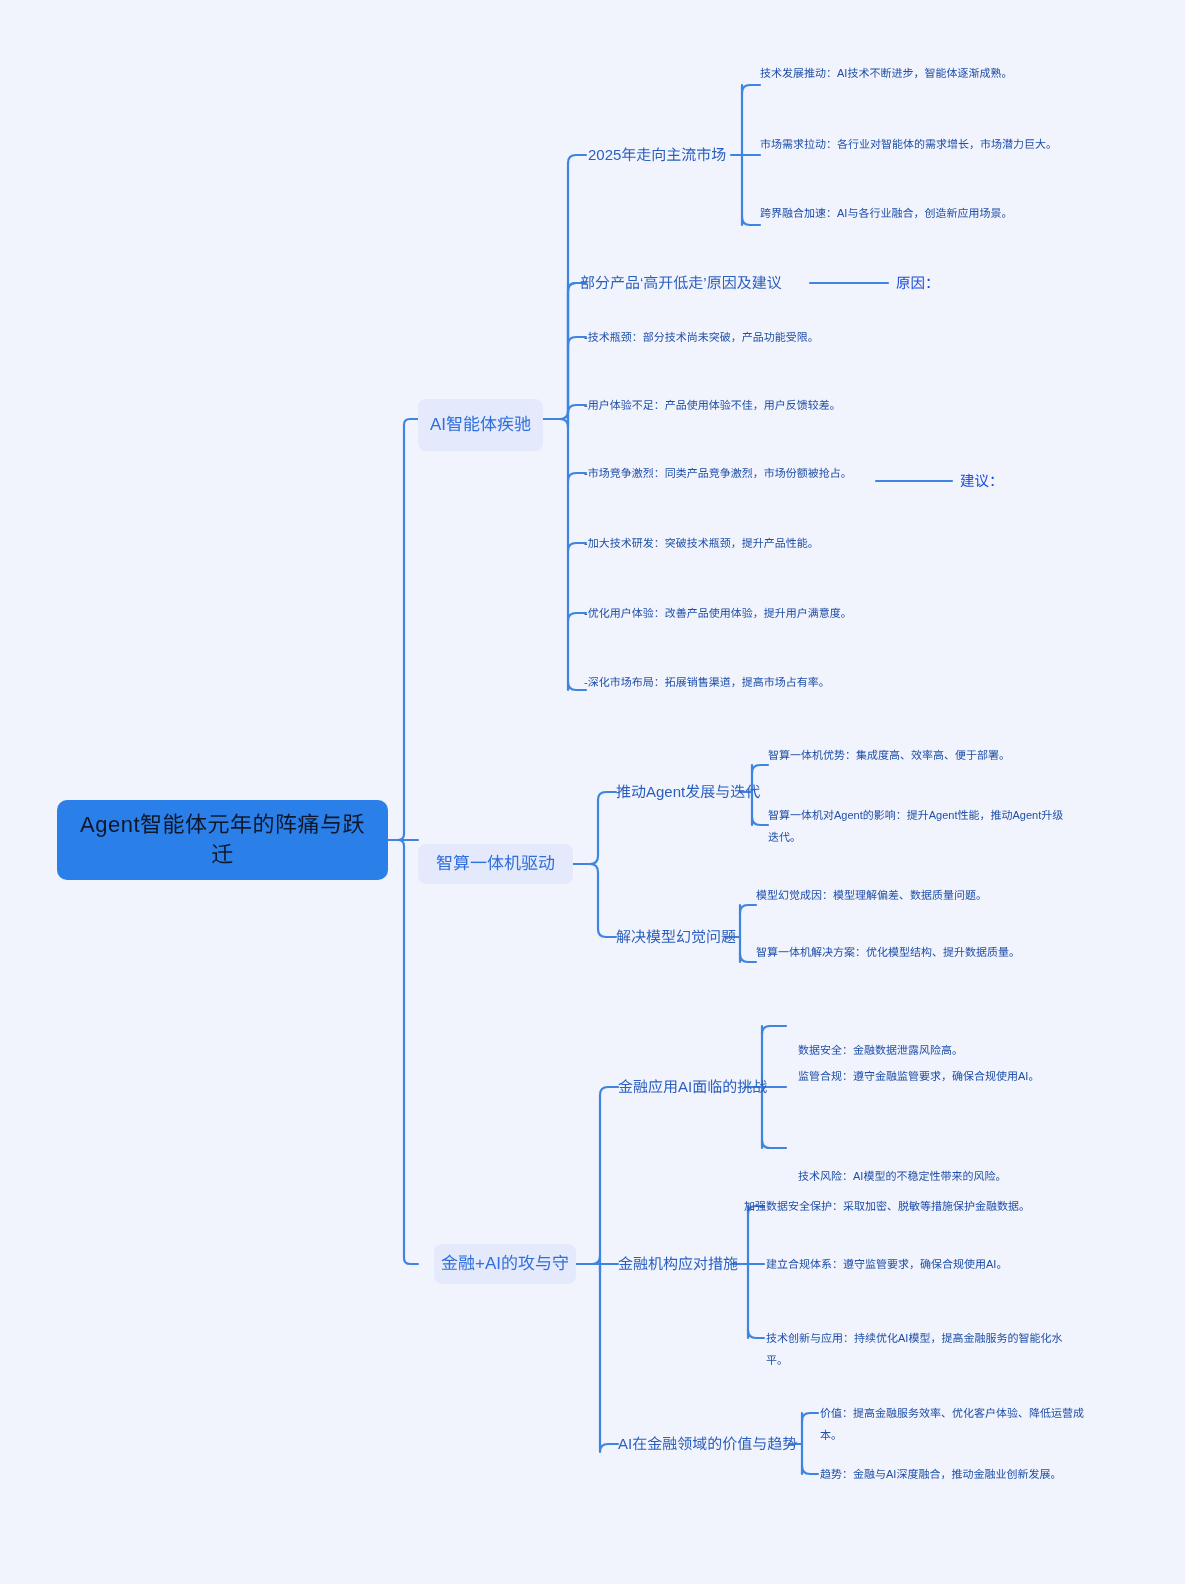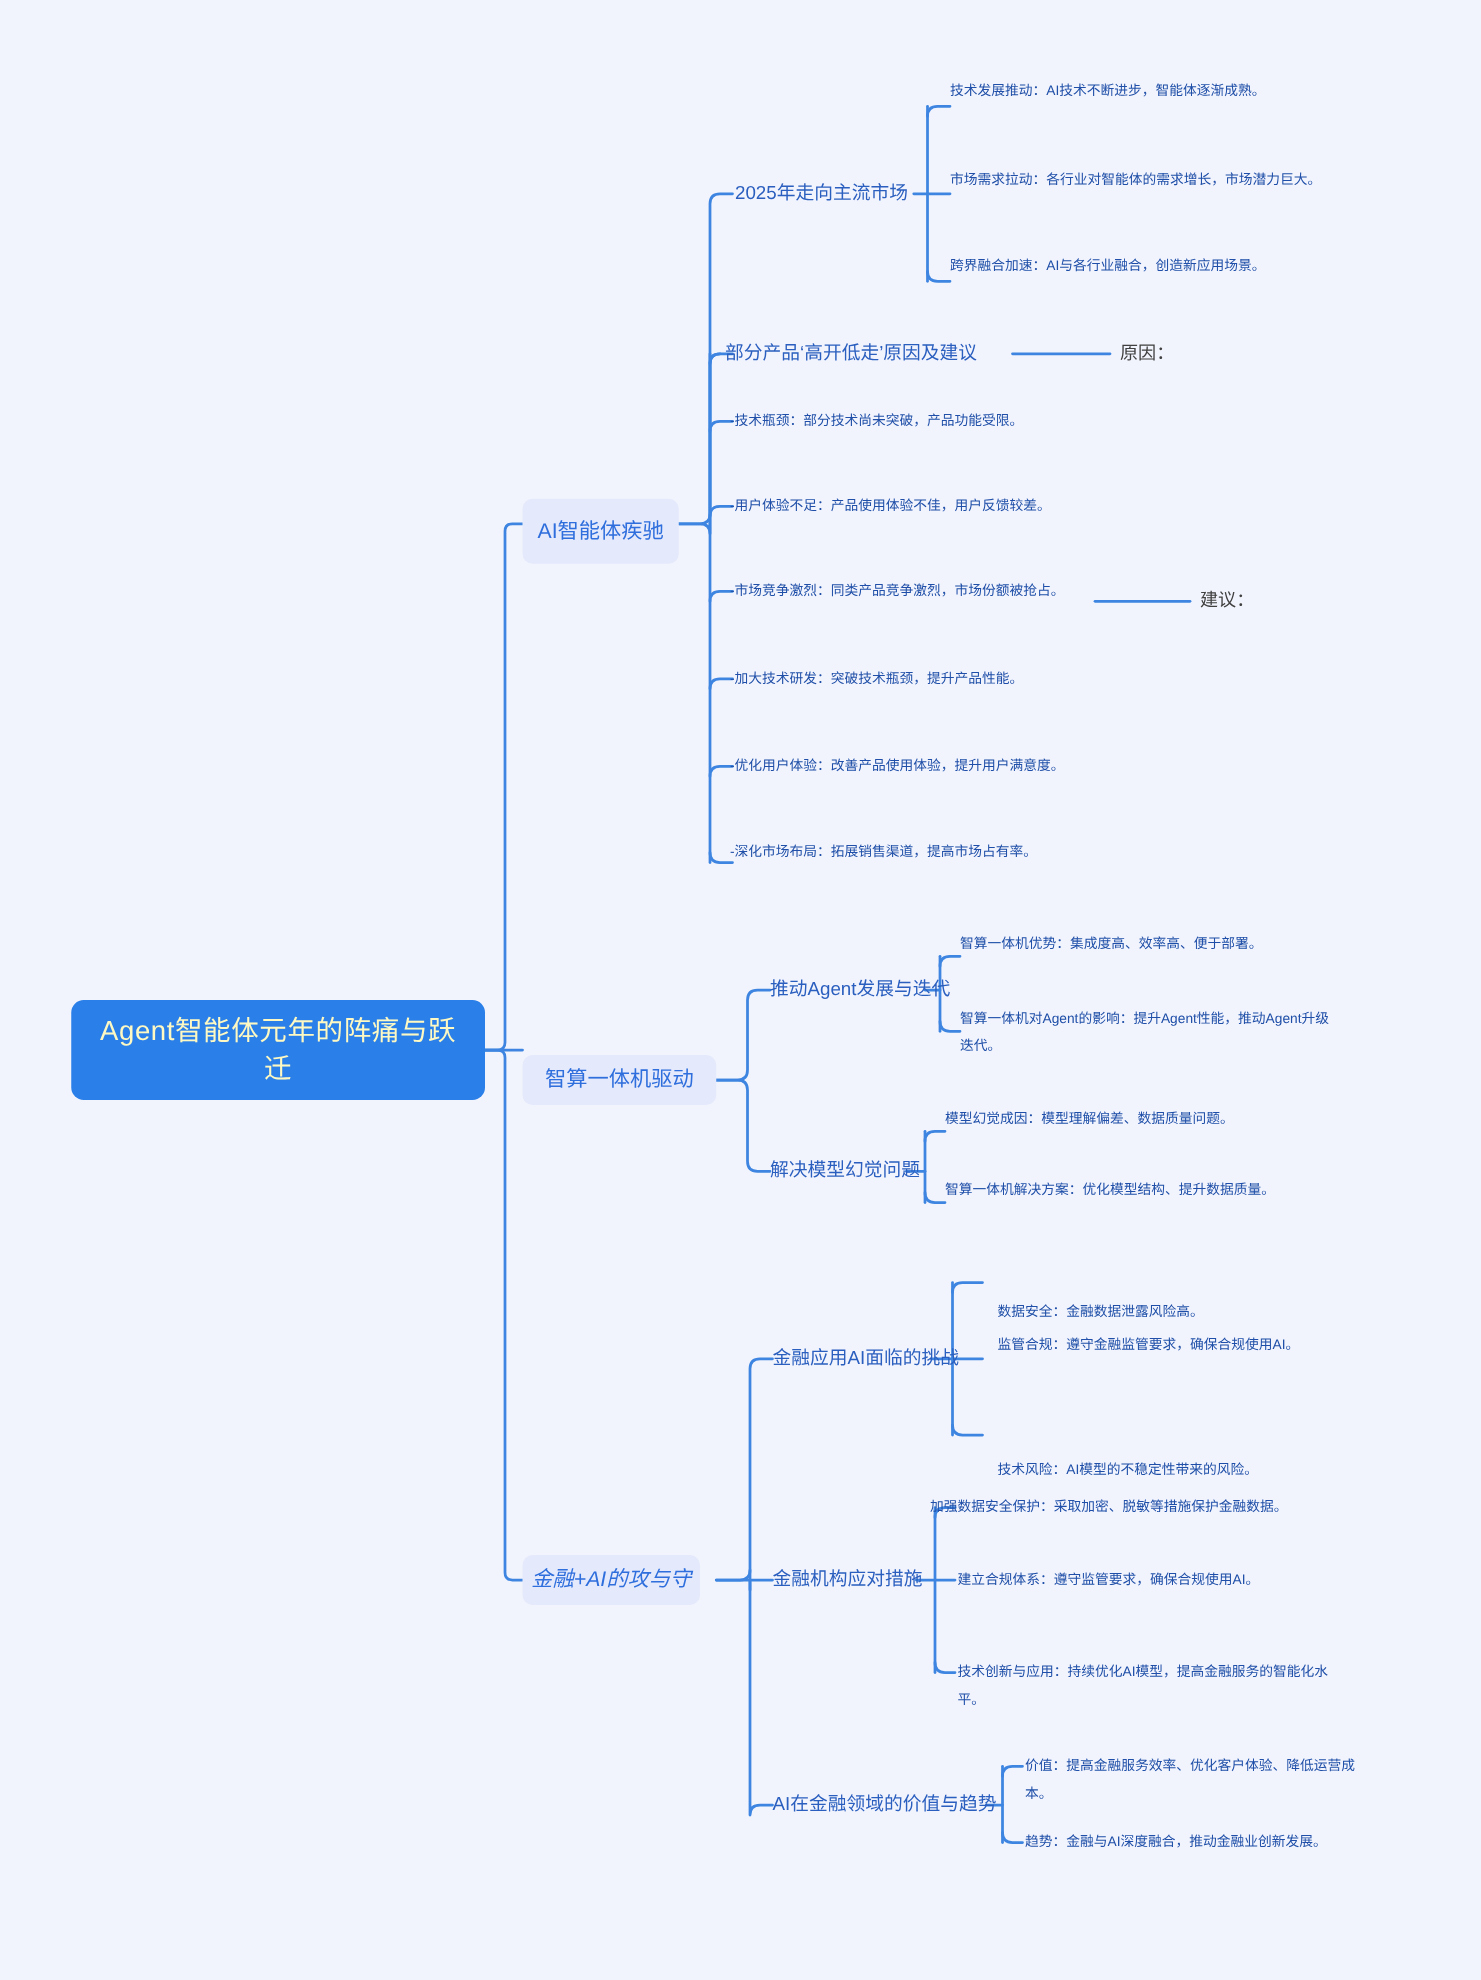--- a/index.html
+++ b/index.html
@@ -12,21 +12,21 @@
     -webkit-font-smoothing:antialiased;
   }
   #canvas{position:absolute;inset:0;width:1185px;height:1584px;}
   svg.links{position:absolute;left:0;top:0;width:1185px;height:1584px;pointer-events:none;}
 
   .node{position:absolute;box-sizing:border-box;}
 
   
   .root{
     background:#2a7fe8;
-    color:#fef9c3;
+    color:#0f172a;
     border-radius:10px;
     font-size:22px;
     line-height:30px;
     text-align:center;
     display:flex;align-items:center;justify-content:center;
     padding:10px 14px;
     letter-spacing:.5px;
   }
   
   .lvl1{
@@ -50,21 +50,21 @@
   }
   
   .leaf{
     color:#1f4fa8;
     font-size:11px;
     line-height:22px;
     display:flex;align-items:flex-start;
   }
   .leaf span, .lvl2 span{display:block;}
   .small-label{
-    color:#404040;
+    color:#1d4ed8;
     font-size:14.5px;
     line-height:22px;
     white-space:nowrap;
     display:flex;align-items:center;
   }
 </style>
 </head>
 <body>
 
 <div id="canvas">
@@ -140,21 +140,21 @@
   </div>
 
   <div class="node lvl1" style="left:418px; top:399px; width:125px; height:52px;">
     <span>AI智能体疾驰</span>
   </div>
 
   <div class="node lvl1" style="left:418px; top:844px; width:155px; height:40px;">
     <span>智算一体机驱动</span>
   </div>
 
-  <div class="node lvl1" style="left:418px; top:1244px; width:142px; height:40px;font-style:italic;">
+  <div class="node lvl1" style="left:434px; top:1244px; width:142px; height:40px;">
     <span>金融+AI的攻与守</span>
   </div>
 
   <div class="node lvl2" style="left:588px; top:144px; width:150px; height:22px;">
     <span>2025年走向主流市场</span>
   </div>
 
   <div class="node lvl2" style="left:580px; top:272px; width:235px; height:22px;">
     <span>部分产品‘高开低走’原因及建议</span>
   </div>

